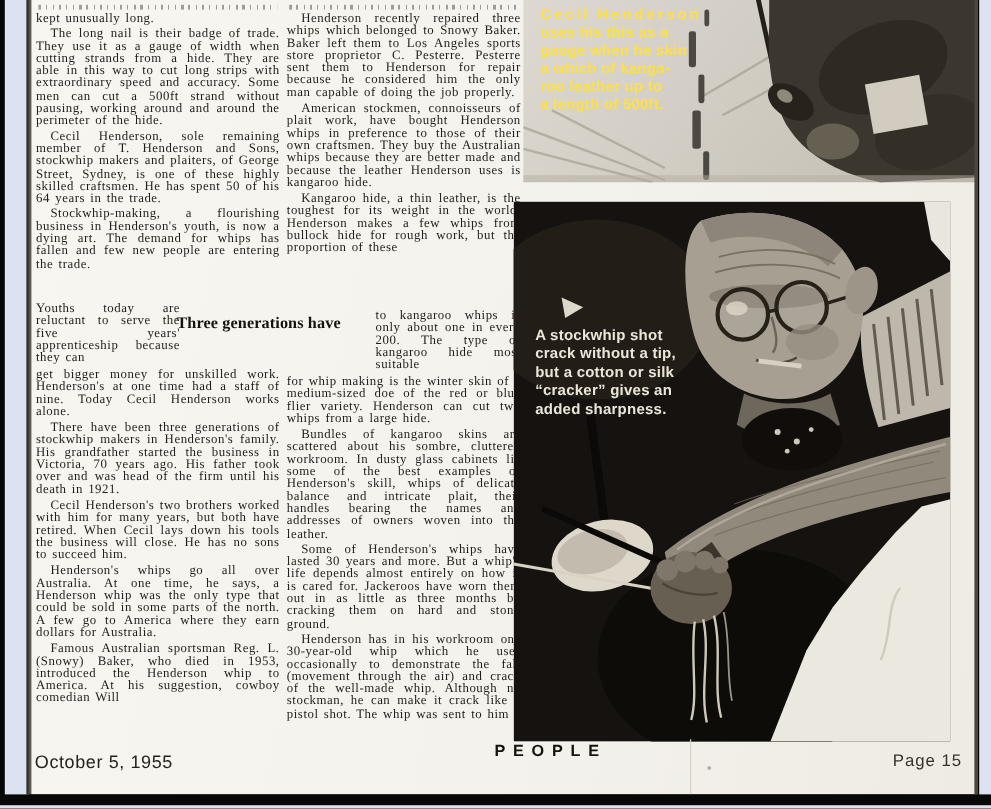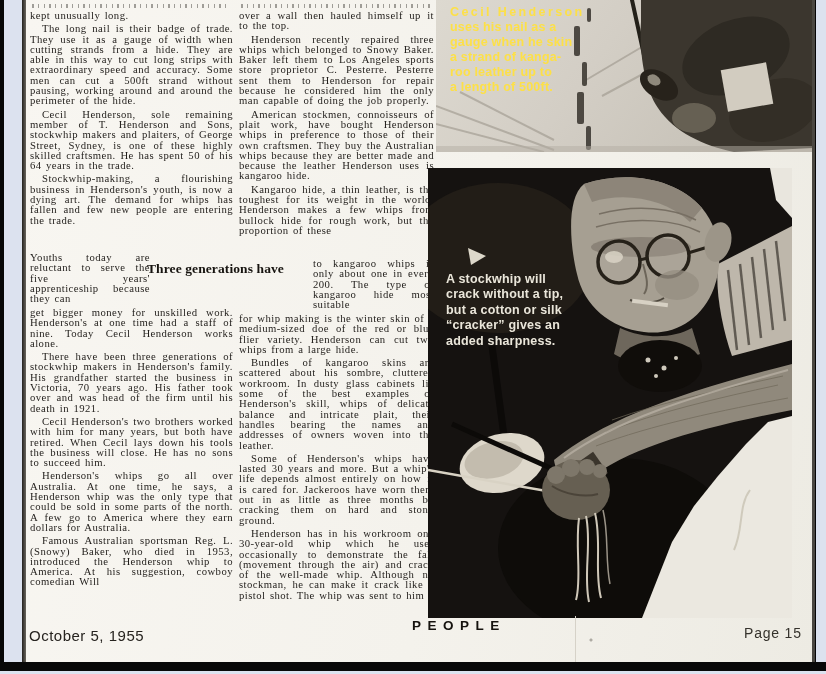--- a/index.html
+++ b/index.html
@@ -114,21 +114,20 @@
 <div class="col stack-left-2">
   <p>get bigger money for unskilled work. Henderson's at one time had a staff of nine. Today Cecil Henderson works alone.</p>
   <p class="ind">There have been three generations of stockwhip makers in Henderson's family. His grandfather started the business in Victoria, 70 years ago. His father took over and was head of the firm until his death in 1921.</p>
   <p class="ind">Cecil Henderson's two brothers worked with him for many years, but both have retired. When Cecil lays down his tools the business will close. He has no sons to succeed him.</p>
   <p class="ind">Henderson's whips go all over Australia. At one time, he says, a Henderson whip was the only type that could be sold in some parts of the north. A few go to America where they earn dollars for Australia.</p>
   <p class="ind">Famous Australian sportsman Reg. L. (Snowy) Baker, who died in 1953, introduced the Henderson whip to America. At his suggestion, cowboy comedian Will</p>
 </div>
 
 <div class="col stack-mid-1">
   <div class="frag"></div>
-  <p>over a wall then hauled himself up it to the top.</p>
   <p class="ind">Henderson recently repaired three whips which belonged to Snowy Baker. Baker left them to Los Angeles sports store proprietor C. Pesterre. Pesterre sent them to Henderson for repair because he considered him the only man capable of doing the job properly.</p>
   <p class="ind">American stockmen, connoisseurs of plait work, have bought Henderson whips in preference to those of their own craftsmen. They buy the Australian whips because they are better made and because the leather Henderson uses is kangaroo hide.</p>
   <p class="ind tight">Kangaroo hide, a thin leather, is the toughest for its weight in the world. Henderson makes a few whips from bullock hide for rough work, but the proportion of these</p>
 </div>
 
 <div class="col stack-mid-narrow">
   <p class="tight">to kangaroo whips is only about one in every 200. The type of kangaroo hide most suitable</p>
 </div>
 
 <div class="col stack-mid-2">
@@ -173,23 +172,23 @@
       <ellipse cx="338" cy="110" rx="46" ry="30" fill="#332e26" transform="rotate(-18 338 110)"></ellipse>
       <ellipse cx="258" cy="118" rx="22" ry="15" fill="#6e6759" opacity="0.85"></ellipse>
       <rect x="288" y="66" width="46" height="42" fill="#d2ccc0" transform="rotate(-10 311 87)"></rect>
       <ellipse cx="223" cy="85" rx="21" ry="13" fill="#27221b" transform="rotate(32 223 85)"></ellipse>
       <ellipse cx="218" cy="80" rx="7" ry="5" fill="#8f897c" transform="rotate(32 218 80)"></ellipse>
     </g>
     <rect y="146" width="377" height="6" fill="#b3aea3" opacity="0.5"></rect>
   </svg>
   <div class="cap1">
     <div class="l0">Cecil Henderson</div>
-    <div>uses his nail as a</div>
+    <div>uses his this as a</div>
     <div>gauge when he skin</div>
-    <div>a strand of kanga-</div>
+    <div>a which of kanga-</div>
     <div>roo leather up to</div>
     <div>a length of 500ft.</div>
   </div>
 </div>
 
 <div class="abs photo-bot">
   <svg width="364" height="450" viewBox="0 0 364 450">
     <rect width="364" height="450" fill="#151210"></rect>
     <ellipse cx="70" cy="90" rx="95" ry="75" fill="#221d17"></ellipse>
     <ellipse cx="190" cy="380" rx="120" ry="90" fill="#0e0c09"></ellipse>
@@ -250,21 +249,21 @@
     <path d="M124,318 C136,326 156,330 170,326" stroke="#4b4439" stroke-width="2" fill="none"></path>
     <g stroke="#cfc8b9" stroke-width="2" fill="none">
       <path d="M158,348 C164,376 155,406 161,434"></path>
       <path d="M167,345 C174,374 166,404 173,430"></path>
       <path d="M151,350 C147,380 154,410 148,432"></path>
     </g>
     <path d="M175,342 C181,366 177,392 182,416" stroke="#9a9387" stroke-width="1.5" fill="none"></path>
     <polygon points="40,80 58,88 43,97" fill="#ddd8ca"></polygon>
   </svg>
   <div class="cap2">
-    <div>A stockwhip will</div>
+    <div>A stockwhip shot</div>
     <div>crack without a tip,</div>
     <div>but a cotton or silk</div>
     <div>“cracker” gives an</div>
     <div>added sharpness.</div>
   </div>
 </div>
 
 <div class="abs footer-date">October 5, 1955</div>
 <div class="abs magazine">PEOPLE</div>
 <div class="abs page-number">Page 15</div>

